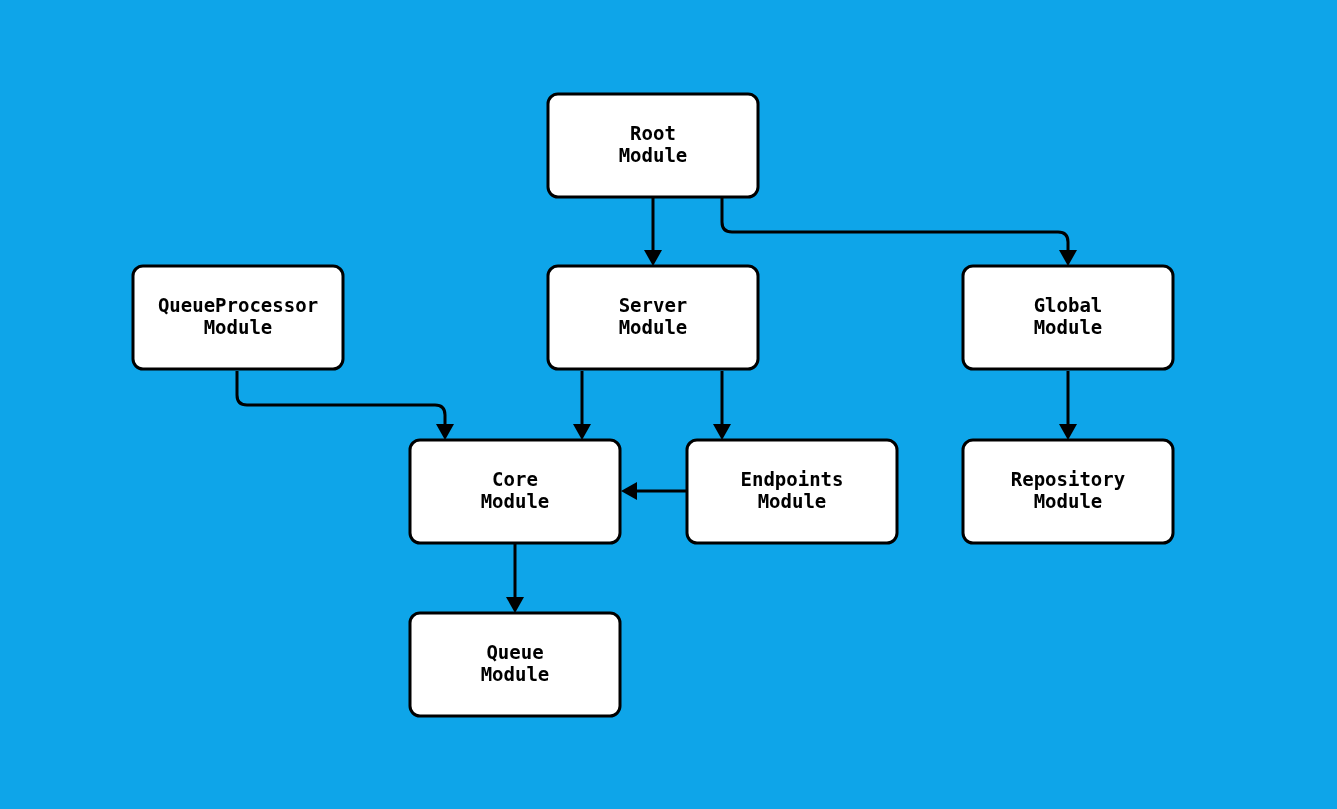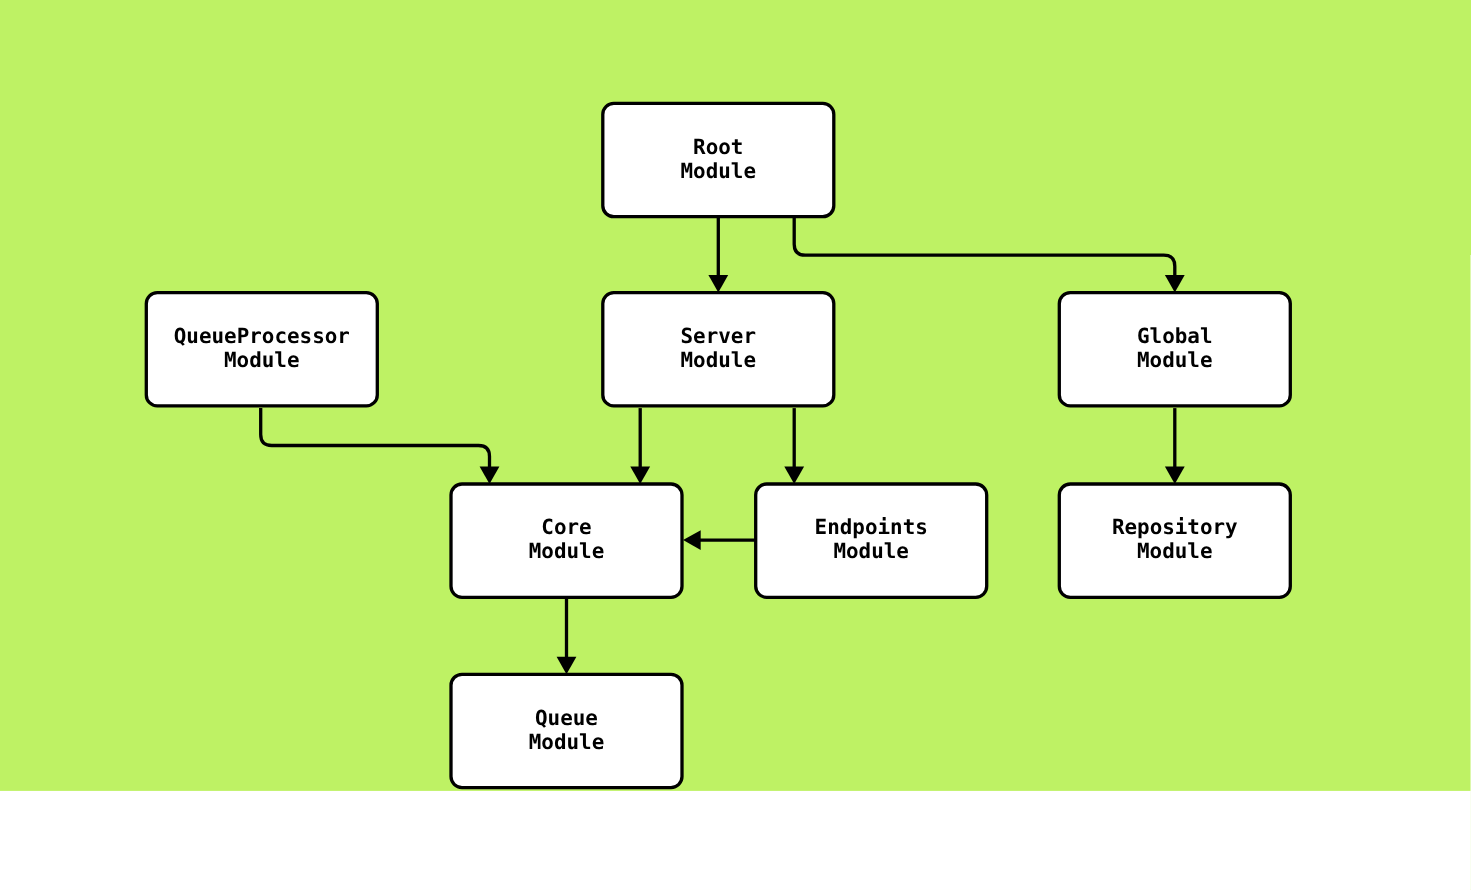--- a/index.html
+++ b/index.html
@@ -10,22 +10,22 @@
   }
   body {
     width: 1337px;
     height: 809px;
     overflow: hidden;
     font-family: "DejaVu Sans Mono", "Liberation Mono", monospace;
   }
   #diagram-root {
     position: relative;
     width: 1337px;
-    height: 719px;
-    background: #bef264;
+    height: 809px;
+    background: #0ea5e9;
     text-decoration: underline;
   }
   svg#diagram-canvas {
     display: block;
     width: 1337px;
     height: 809px;
   }
   .node-box {
     fill: #ffffff;
     stroke: #000000;

